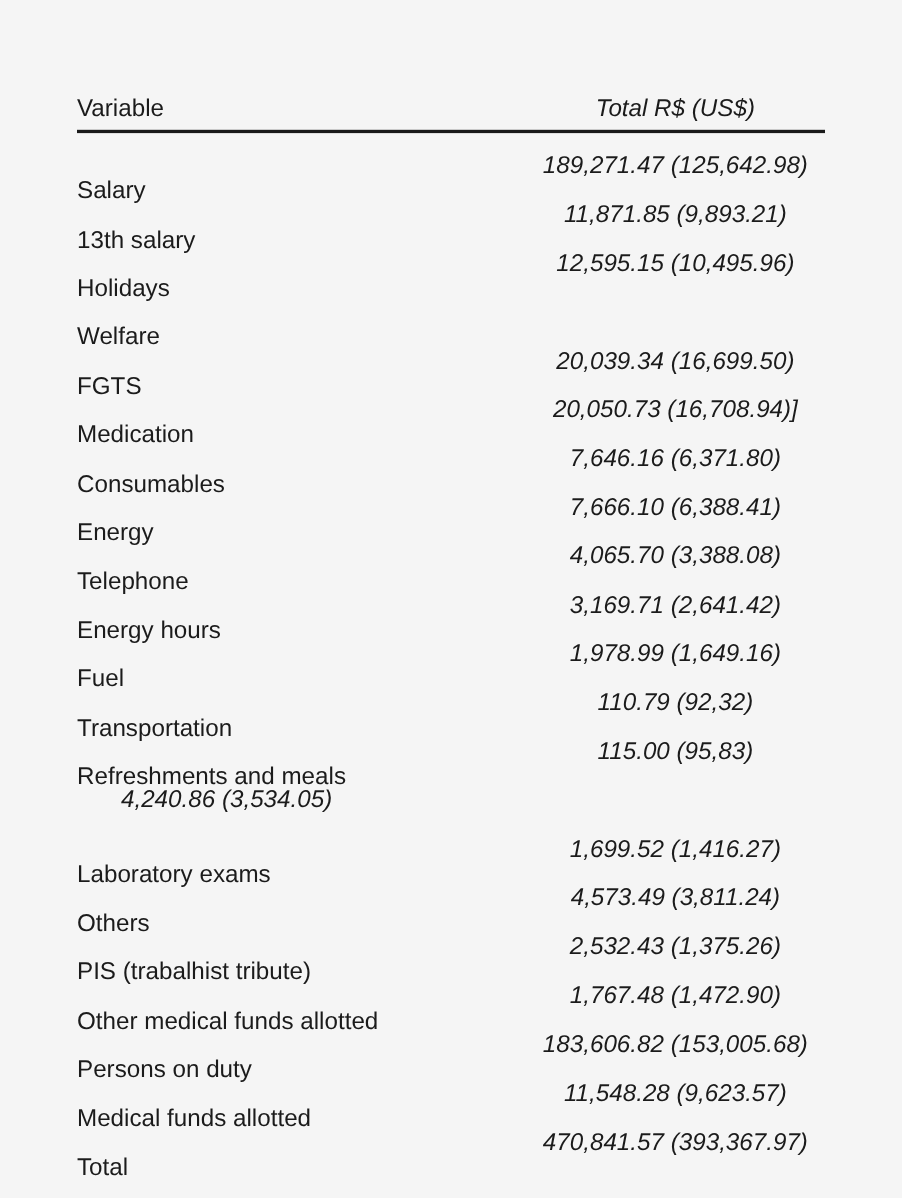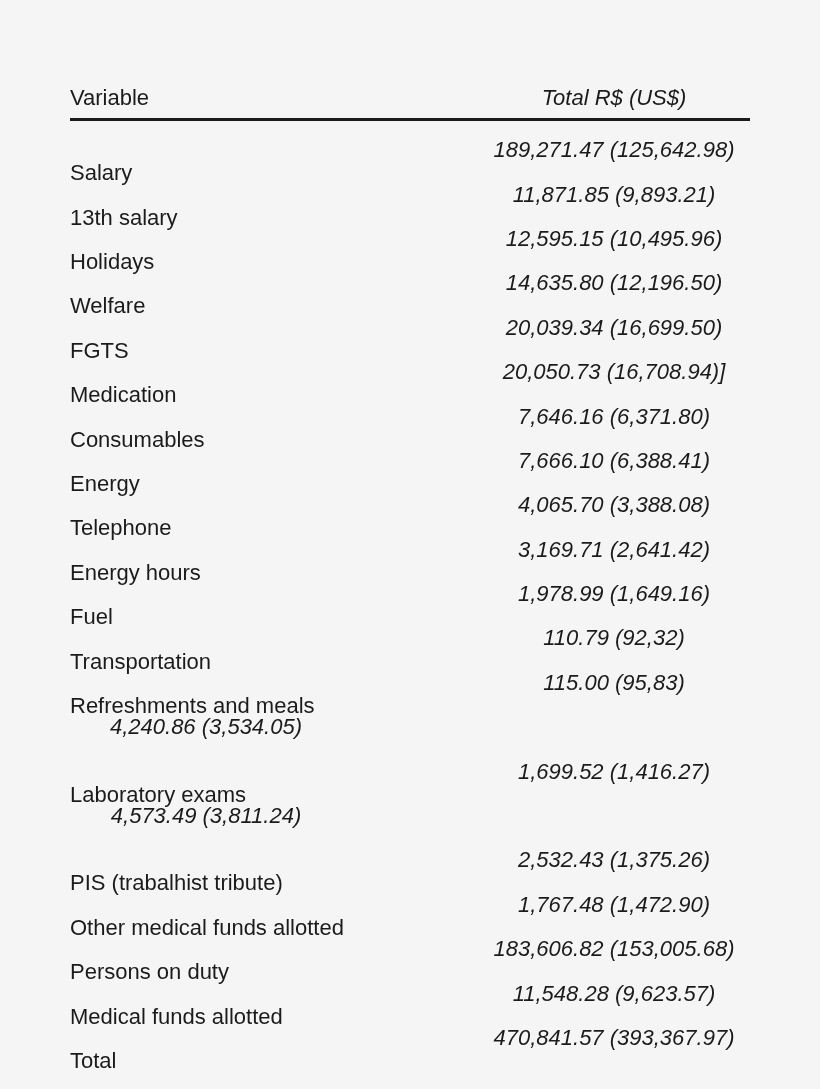--- a/index.html
+++ b/index.html
@@ -74,21 +74,20 @@
     <div class="col-value">11,871.85 (9,893.21)</div>
   </div>
 
   <div class="row">
     <div class="col-label">Holidays</div>
     <div class="col-value">12,595.15 (10,495.96)</div>
   </div>
 
   <div class="row">
     <div class="col-label">Welfare</div>
-    <div class="col-value">14,635.80 (12,196.50)</div>
   </div>
 
   <div class="row">
     <div class="col-label">FGTS</div>
     <div class="col-value">20,039.34 (16,699.50)</div>
   </div>
 
   <div class="row">
     <div class="col-label">Medication</div>
     <div class="col-value">20,050.73 (16,708.94)]</div>
@@ -133,20 +132,21 @@
   <div class="row">
     <div class="col-value">4,240.86 (3,534.05)</div>
   </div>
 
   <div class="row">
     <div class="col-label">Laboratory exams</div>
     <div class="col-value">1,699.52 (1,416.27)</div>
   </div>
 
   <div class="row">
+    <div class="col-label">Others</div>
     <div class="col-value">4,573.49 (3,811.24)</div>
   </div>
 
   <div class="row">
     <div class="col-label">PIS (trabalhist tribute)</div>
     <div class="col-value">2,532.43 (1,375.26)</div>
   </div>
 
   <div class="row">
     <div class="col-label">Other medical funds allotted</div>

